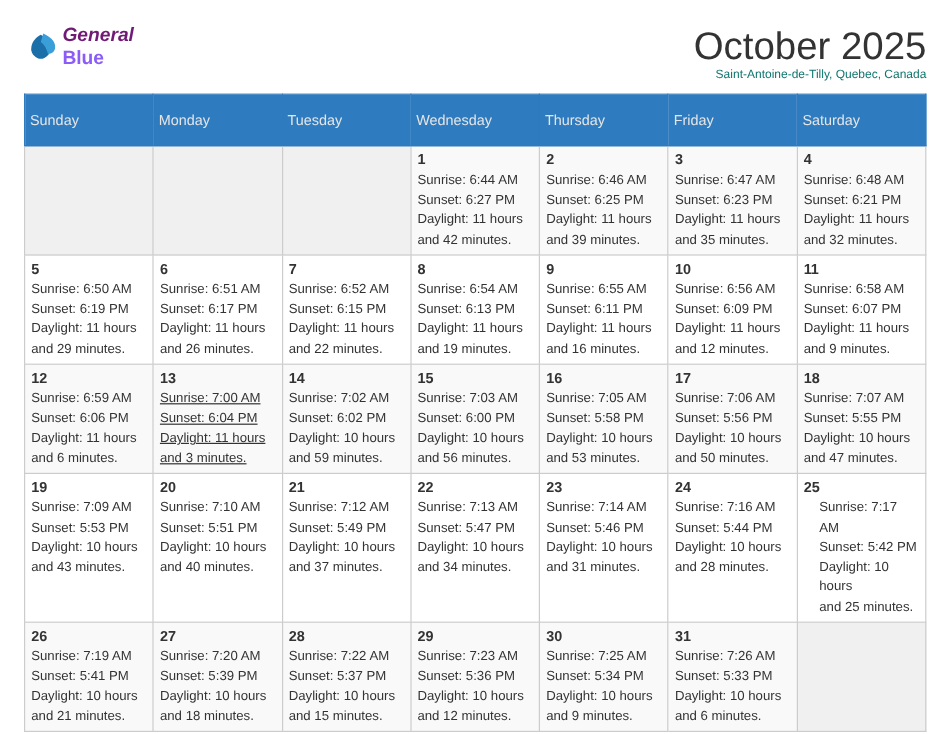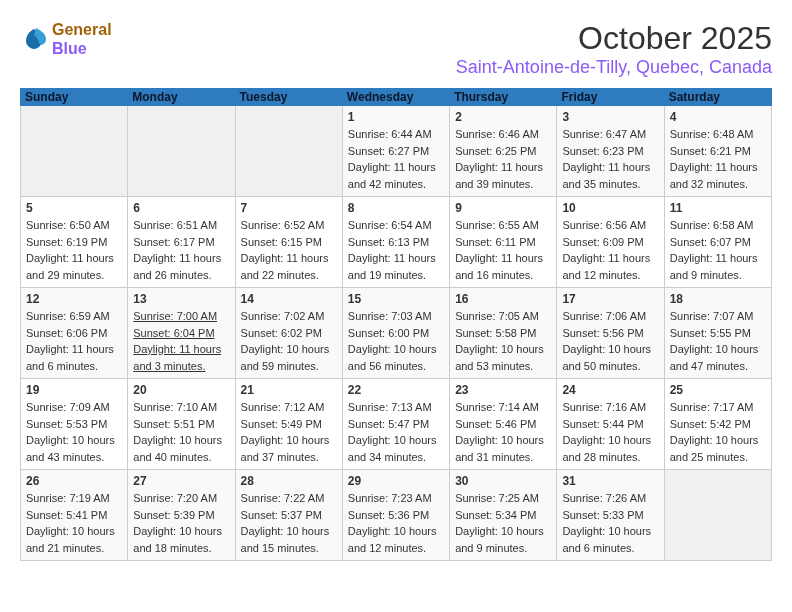--- a/index.html
+++ b/index.html
@@ -19,49 +19,49 @@
     .logo {
       display: flex;
       align-items: center;
       gap: 4px;
     }
     .logo-text {
       font-size: 16px;
       font-weight: bold;
       line-height: 1.2;
     }
-    .logo-general { color: #a16207; }
+    .logo-general { color: #701a75; font-style: italic; }
     .logo-blue { color: #8b5cf6; }
     .logo-icon {
       width: 28px;
       height: 28px;
     }
     .title-block {
       text-align: right;
     }
     .month-title {
       font-size: 32px;
       font-weight: normal;
       color: #333;
     }
     .subtitle {
-      font-size: 18px;
-      color: #8b5cf6;
+      font-size: 10px;
+      color: #0f766e;
     }
     table {
       width: 100%;
       border-collapse: collapse;
       table-layout: fixed;
     }
     thead th {
       background: #2e7bbf;
-      color: #0f172a;
+      color: #e5e5e5;
       font-size: 12px;
-      font-weight: bold;
-      padding: 1px 4px;
+      font-weight: normal;
+      padding: 14px 4px;
       text-align: left;
       border: 1px solid #2e7bbf;
     }
     tbody tr {
       vertical-align: top;
     }
     tbody td {
       border: 1px solid #ccc;
       padding: 4px 5px;
       font-size: 10px;
@@ -292,21 +292,21 @@
         </td>
         <td>
           <span class="day-number">24</span>
           <div class="day-info" style="white-space: pre-line;">Sunrise: 7:16 AM
 Sunset: 5:44 PM
 Daylight: 10 hours
 and 28 minutes.</div>
         </td>
         <td>
           <span class="day-number">25</span>
-          <div class="day-info" style="white-space: pre-line;">Sunrise: 7:17 AM
+          <div class="day-info" style="white-space: pre-line; margin-left: 13px;">Sunrise: 7:17 AM
 Sunset: 5:42 PM
 Daylight: 10 hours
 and 25 minutes.</div>
         </td>
       </tr>
       <tr>
         <td>
           <span class="day-number">26</span>
           <div class="day-info" style="white-space: pre-line;">Sunrise: 7:19 AM
 Sunset: 5:41 PM

